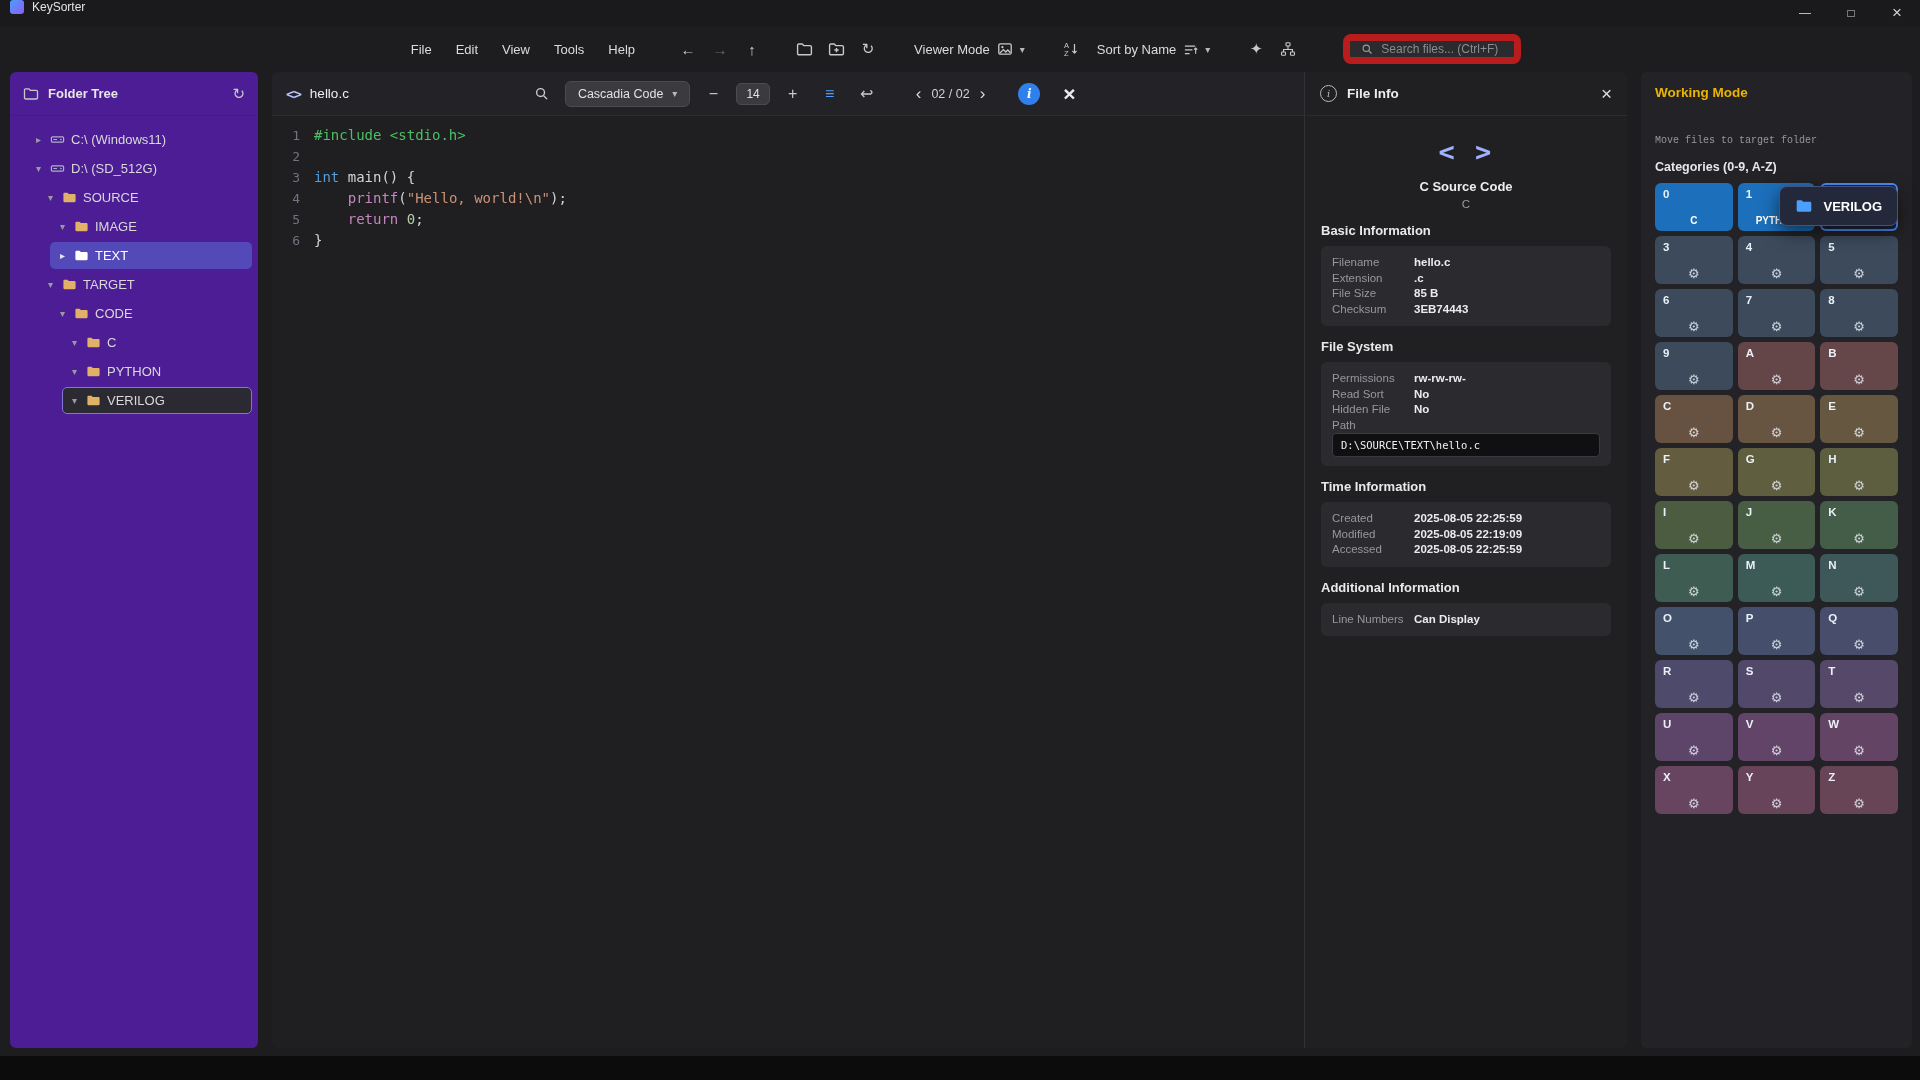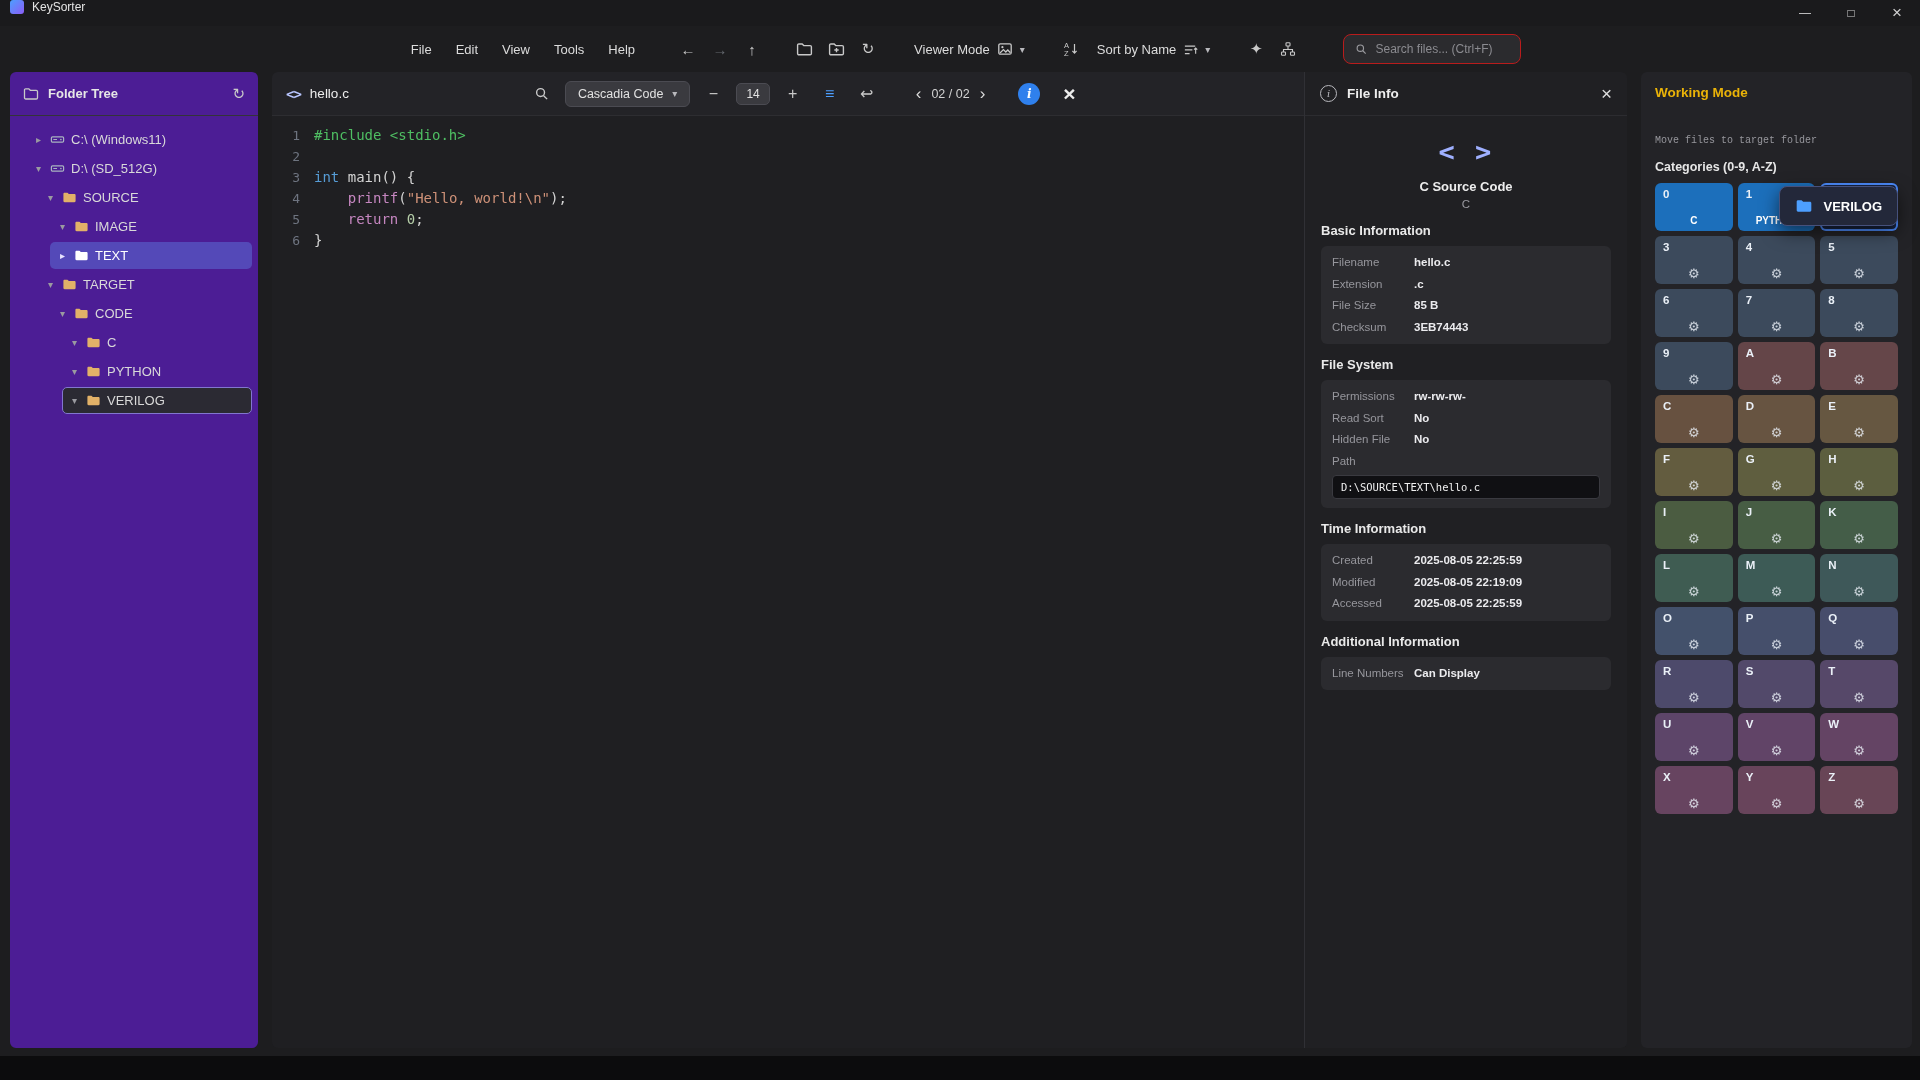--- a/index.html
+++ b/index.html
@@ -21,21 +21,21 @@
   .toolbar { height:46px; flex:0 0 auto; display:flex; align-items:center; justify-content:center; gap:4px; }
   .menu-row { display:flex; align-items:center; margin-right:22px;text-align:center; }
   .menu-item { padding:6px 12px; font-size:13px; color:#dcdcdc; border-radius:5px; }
   .tb-group { display:flex; align-items:center; gap:2px; margin-right:18px; }
   .tb-btn { min-width:30px; height:30px; display:flex; align-items:center; justify-content:center;
             border-radius:5px; color:#c9c9c9; font-size:15px; }
   .tb-btn.dim { color:#666a70; }
   .tb-label-btn { display:flex; align-items:center; gap:7px; padding:6px 9px; font-size:13px;
                   color:#dcdcdc; border-radius:5px; }
   .chev-small { font-size:10px; color:#b9b9bd; }
-  .search-box { display:flex; align-items:center; gap:8px; background:#2b2b2e; border:1px solid #b91c1c;
+  .search-box { display:flex; align-items:center; gap:8px; background:#2b2b2e; border:7px solid #b91c1c;
                 border-radius:8px; height:30px; width:178px; padding:0 11px; margin-left:18px; }
   .search-box input { background:transparent; border:none; outline:none; color:#cfcfcf;
                       font-size:12px; width:100%; font-family:"Liberation Sans",sans-serif; }
   .search-box input::placeholder { color:#8b8b90; }
 
   
   .main { flex:1; min-height:0; display:flex; gap:14px; padding:0 8px 0 10px; }
 
   
   .sidebar { width:248px; flex:0 0 auto; background:#4c1d95; border-radius:6px;
@@ -93,21 +93,21 @@
                   font-family:"DejaVu Serif",serif; font-style:italic; flex:0 0 auto; }
   .fi-title { flex:1; font-size:13.5px; font-weight:bold; color:#ededed; }
   .fi-close { font-size:19px; color:#dcdcdc; }
   .fi-body { flex:1; padding:12px 16px; overflow:hidden; }
   .fi-bigicon { text-align:center; font-size:27px; font-weight:bold; color:#9fb0ff;
                 font-family:"DejaVu Sans Mono",monospace; letter-spacing:2px; margin:8px 0 12px; }
   .fi-type { text-align:center; font-size:13px; font-weight:bold; color:#ededed; }
   .fi-sub  { text-align:center; font-size:11.5px; color:#9a9aa0; margin:4px 0 10px; }
   .sec-heading { font-size:13px; font-weight:bold; color:#e9e9e9; margin:13px 0 8px; }
   .sec-card { background:#2b2b2f; border-radius:6px; padding:9px 11px; display:flex;
-              flex-direction:column; gap:6px; }
+              flex-direction:column; }
   .info-row { display:flex; gap:10px; font-size:11.5px; line-height:1.35; }
   .info-label { width:72px; flex:0 0 auto; color:#96969c; }
   .info-value { color:#ebebee; font-weight:bold; }
   .path-box { background:#101013; border:1px solid #3a3a40; border-radius:4px; padding:5px 8px;
               font-size:10.5px; color:#f0f0f0; font-family:"DejaVu Sans Mono",monospace;
               white-space:nowrap; overflow:hidden; }
 
   
   .workpanel { width:271px; flex:0 0 auto; background:#232327; border-radius:6px;
                padding:13px 14px; display:flex; flex-direction:column; }

